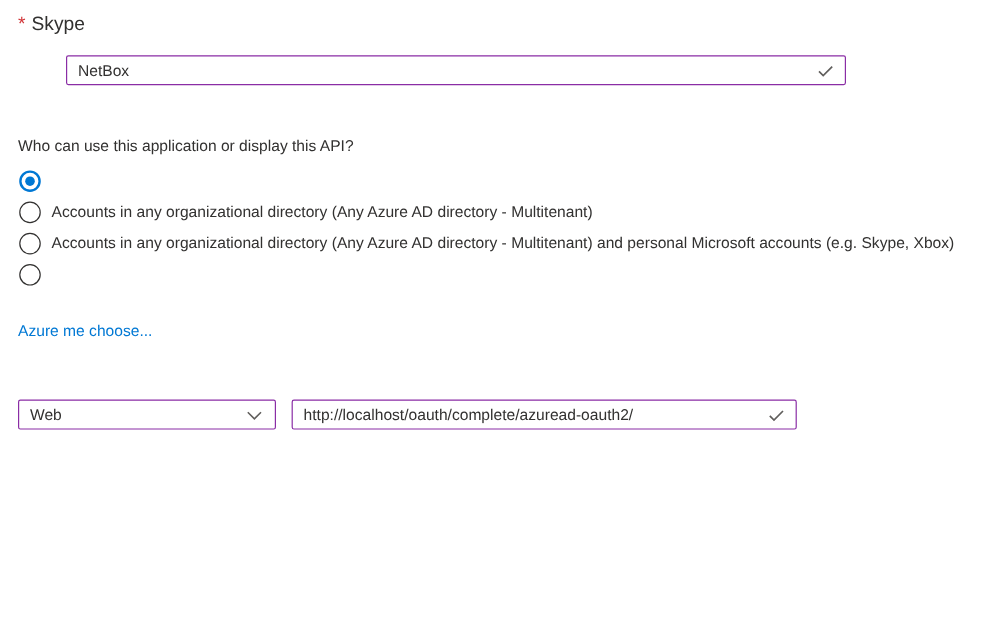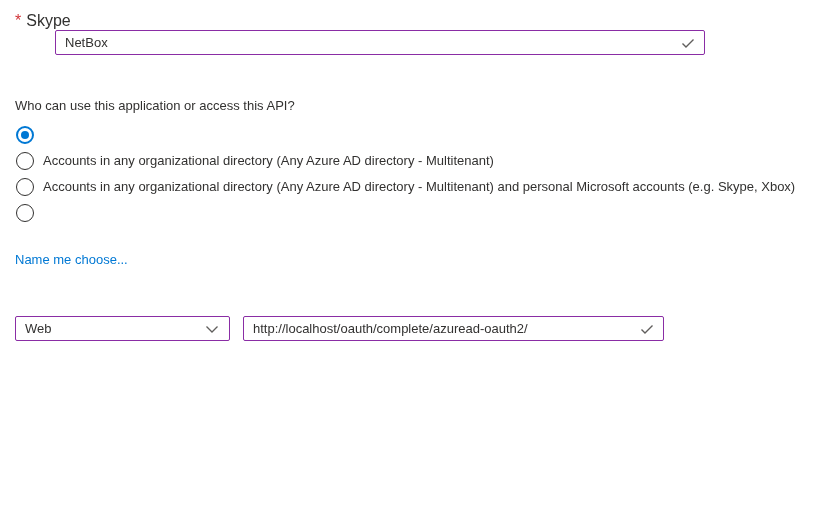--- a/index.html
+++ b/index.html
@@ -43,21 +43,21 @@
     background: #fff;
   }
   .field-icon {
     position: absolute;
     right: 9px; top: 50%;
     transform: translateY(-50%);
     width: 16px; height: 16px;
     pointer-events: none;
   }
 
-  .name-field-wrap { width: 690px; padding-left: 40px; }
+  .name-field-wrap { margin-top: 16px; width: 690px; padding-left: 40px; }
 
   
   .account-section { margin-top: 43px; }
   .question { font-size: 13px; line-height: 16px; margin-top: 22px; color: #323130; }
   .radio-group { margin-top: 8px; }
   .radio-row {
     display: flex;
     align-items: center;
     height: 26px;
     cursor: pointer;
@@ -126,40 +126,40 @@
     <h2 class="section-title"><span class="required-star">*</span><span>Skype</span></h2>
     <div class="field-wrap name-field-wrap">
       <input class="txt-input" type="text" value="NetBox" style="">
       <svg class="field-icon" viewBox="0 0 16 16">
         <path d="M2.5 8.5 L6 12 L13.5 4.5" fill="none" stroke="#605e5c" stroke-width="1.4"></path>
       </svg>
     </div>
   </section>
 
   <section class="account-section">
-    <p class="question">Who can use this application or access this API?</p>
+    <p class="question">Who can use this application or display this API?</p>
 
     <div class="radio-group">
       <label class="radio-row selected">
         <span class="radio-circle"></span>
       </label>
       <label class="radio-row">
         <span class="radio-circle"></span>
         <span class="radio-label">Accounts in any organizational directory (Any Azure AD directory - Multitenant)</span>
       </label>
       <label class="radio-row">
         <span class="radio-circle"></span>
         <span class="radio-label">Accounts in any organizational directory (Any Azure AD directory - Multitenant) and personal Microsoft accounts (e.g. Skype, Xbox)</span>
       </label>
       <label class="radio-row">
         <span class="radio-circle"></span>
       </label>
     </div>
 
-    <a class="help-link">Name me choose...</a>
+    <a class="help-link">Azure me choose...</a>
   </section>
 
   <section class="redirect-section">
 
     <div class="redirect-controls">
       <div class="platform-select">
         <span>Web</span>
         <svg class="field-icon" viewBox="0 0 16 16">
           <path d="M2.5 5.5 L8 11 L13.5 5.5" fill="none" stroke="#605e5c" stroke-width="1.3"></path>
         </svg>

